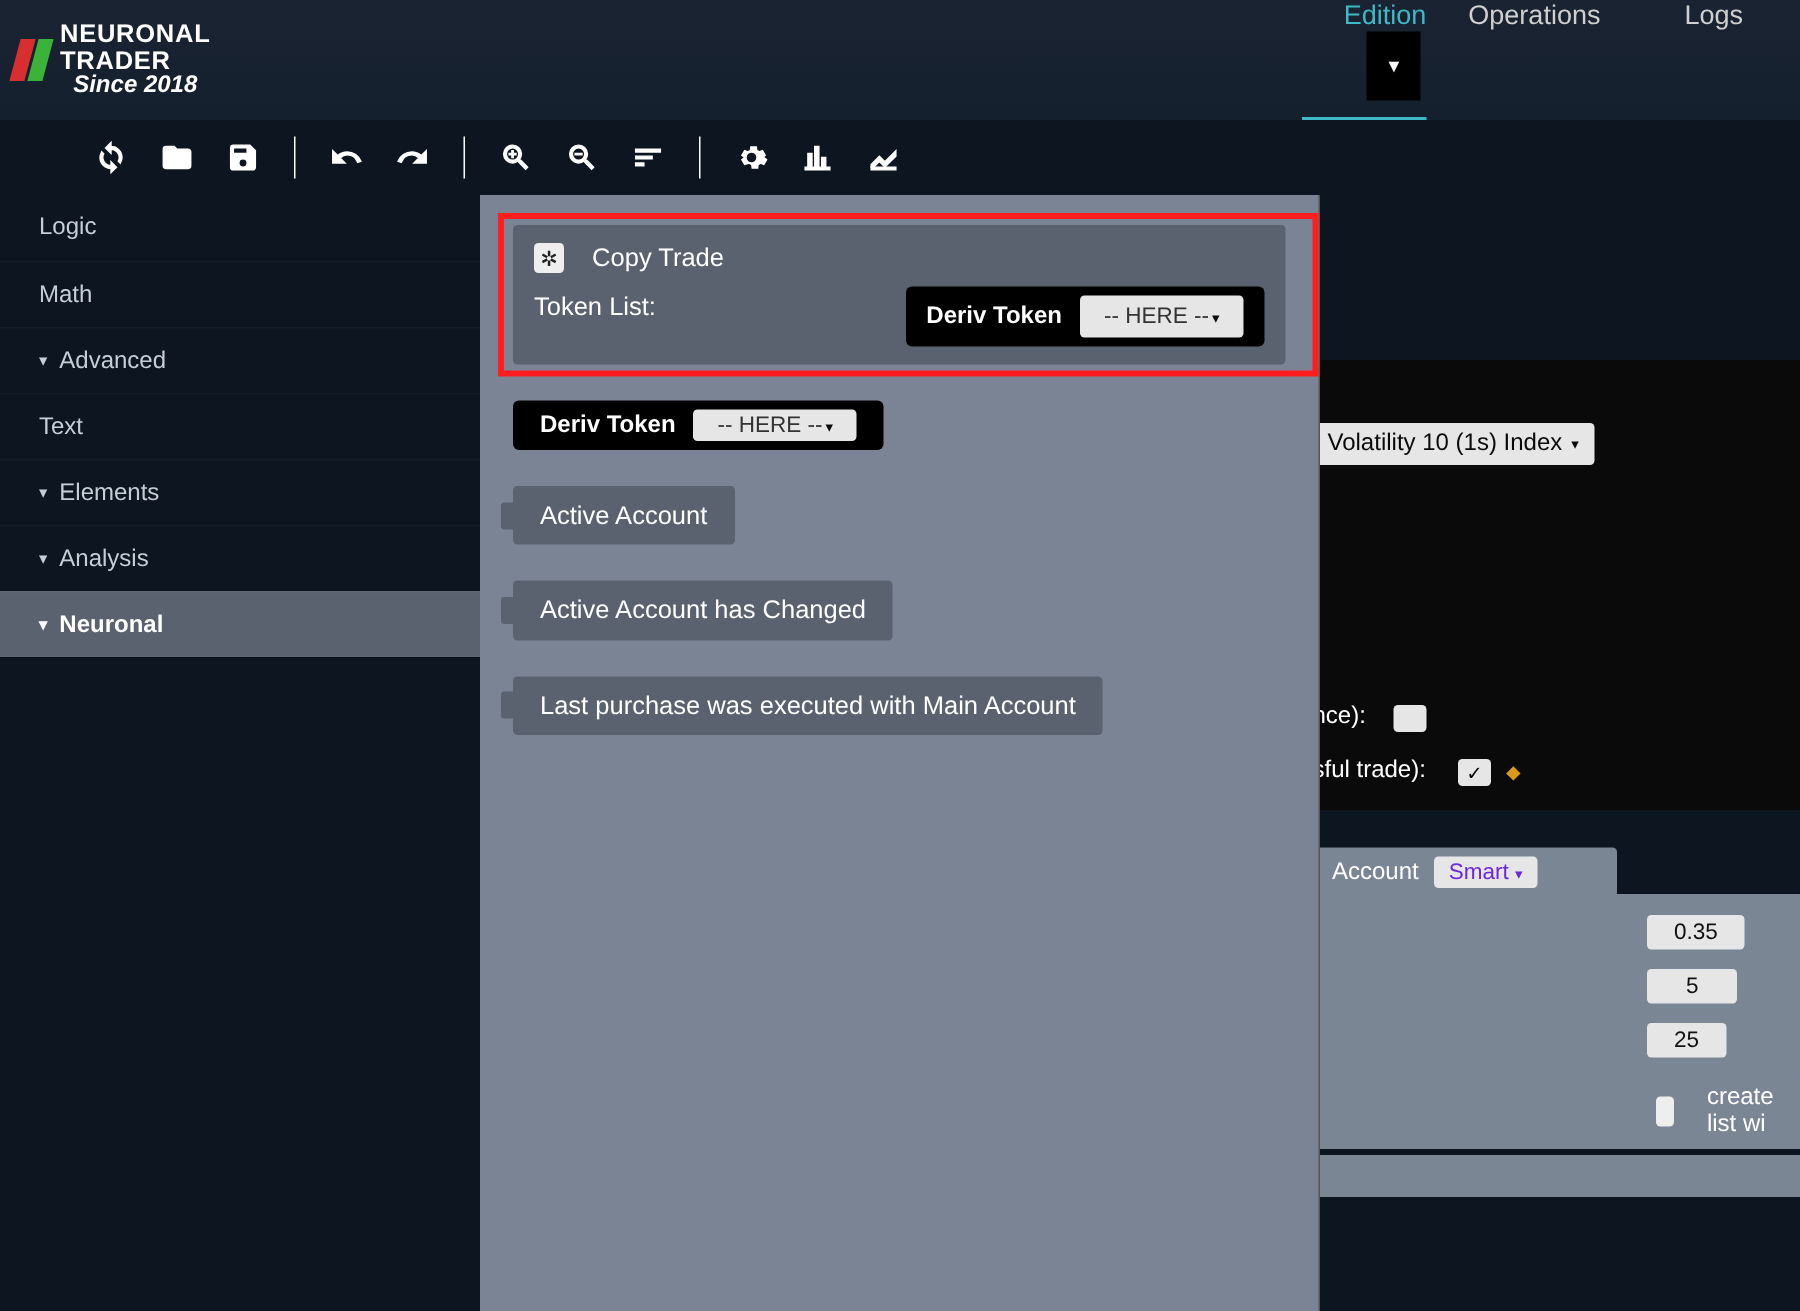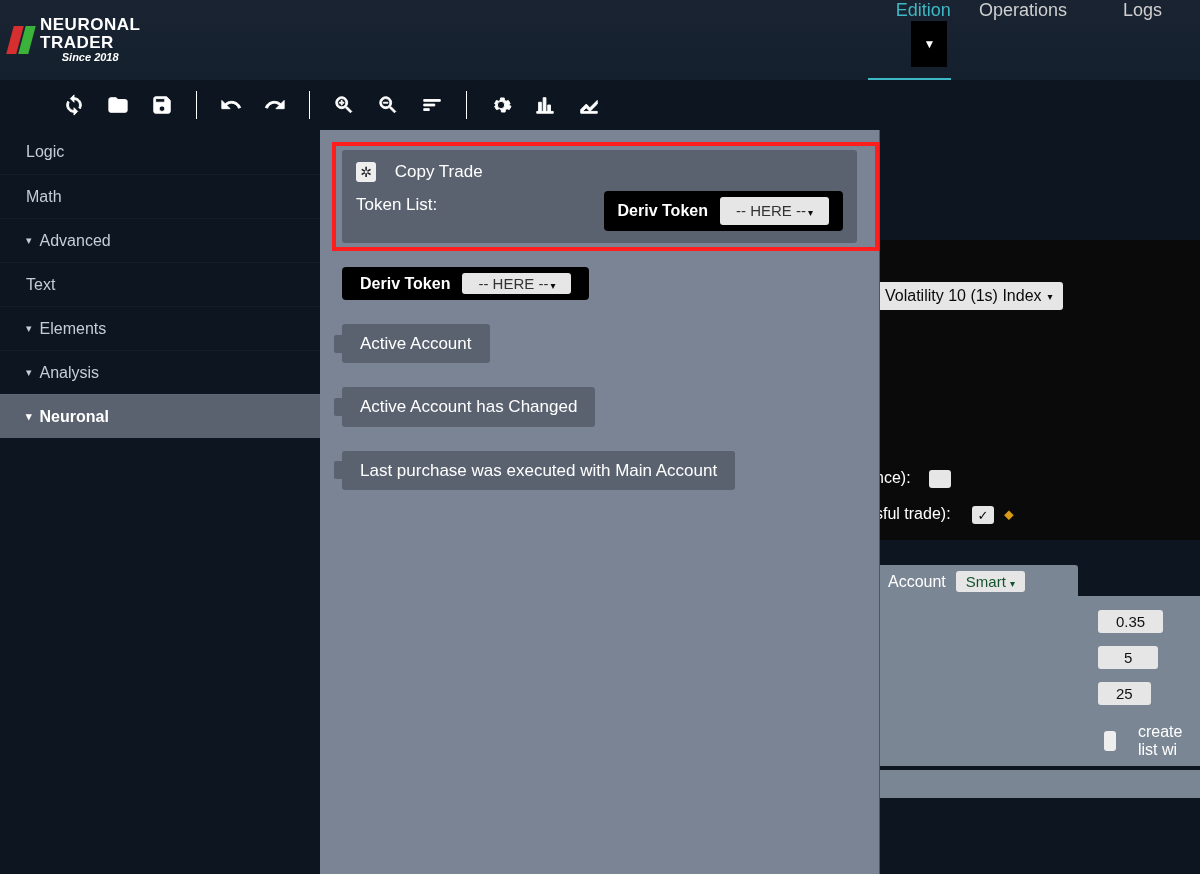--- a/index.html
+++ b/index.html
@@ -8,21 +8,21 @@
   
   .header { height: 80px; background: linear-gradient(#1a2332, #14202d); display: flex; align-items: center; padding: 0 10px; }
   .logo-area { display: flex; align-items: center; gap: 8px; padding-right: 20px; }
   .logo-glyph { display:flex; gap:2px; }
   .logo-glyph span { width:10px; height:28px; display:inline-block; transform: skewX(-15deg); }
   .logo-glyph span.red  { background:#d72f2f; }
   .logo-glyph span.green{ background:#3bb33b; }
   .logo-text { color:#fff; line-height:1.05; }
   .logo-text .line1 { font-size: 17px; font-weight: 700; letter-spacing: .5px;}
   .logo-text .line2 { font-size: 17px; font-weight: 700; letter-spacing: .5px;}
-  .logo-text .since { font-size: 11px; font-weight:700; font-style: italic; text-align:center;}
+  .logo-text .since { font-size: 16px; font-weight:700; font-style: italic; text-align:center;}
   .title-area { color:#fff; padding-left:6px; }
   .title-area .main { font-size: 28px; font-weight:700; display:inline-block;}
   .title-area .sub  { font-size: 13px; color:#ccc; }
   .title-area .sub .deriv { color:#d72f2f; font-weight:700; font-style: italic;}
 
   .nav { margin-left:auto; display:flex; height:100%; }
   .nav-item { display:flex; align-items:center; padding: 0 28px; color:#cfcfcf; font-size: 18px; cursor:pointer; position:relative;flex-direction:column;}
   .nav-item.active { color:#3fb8c5; }
   .nav-item.active::after { content:""; position:absolute; left:0; right:0; bottom:0; height:2px; background:#3fb8c5;}
   .nav-item.edition-wrap { padding-right:0;}
@@ -62,21 +62,21 @@
 
   .red-border { position:absolute; border:4px solid #ff1d1d; pointer-events:none;}
 
   
   .bg-block { position:absolute; background:#0a0a0a; border-radius:4px;}
   .vol-select { position:absolute; background:#e6e6e6; color:#0a0a0a; padding:5px 10px; border-radius:3px; font-size:16px; display:flex; align-items:center; gap:6px;}
   .label-frag { position:absolute; color:#fff; font-size:16px;}
   .checkbox-frag { position:absolute; width:22px; height:18px; background:#e6e6e6; border-radius:3px; display:flex; align-items:center; justify-content:center; font-size:13px; color:#000;}
   .warn-icon { color:#d99a18; font-size:14px;}
   .settings-strip { position:absolute; background:#7b8695; color:#fff; padding:6px 14px; border-radius:3px; font-size:16px; display:flex; align-items:center; gap:10px;}
-  .smart-sel { background:#e6e6e6; color:#14532d; padding:2px 10px; border-radius:3px; font-size:15px;}
+  .smart-sel { background:#e6e6e6; color:#6d28d9; padding:2px 10px; border-radius:3px; font-size:15px;}
   .num-chip { position:absolute; background:#e6e6e6; color:#111; padding:3px 18px; border-radius:3px; font-size:15px; text-align:center;}
   .num-chip::before { content:""; position:absolute; left:-10px; top:50%; transform:translateY(-50%); width:12px; height:14px; background:#7b8695; border-radius:2px 0 0 2px;}
   .num-wrap{ position:absolute; background:#7b8695; padding:3px 4px; border-radius:3px;}
   .num-wrap .num-chip{ position:static;}
   .num-wrap::before{ content:""; position:absolute; left:-9px; top:50%; transform:translateY(-50%); width:12px; height:14px; background:#7b8695; border-radius:2px 0 0 2px;}
   .createlist { position:absolute; background:#7b8695; color:#fff; padding:5px 10px; border-radius:3px; font-size:16px; display:flex; align-items:center; gap:8px;}
 </style>
 </head>
 <body>
 

